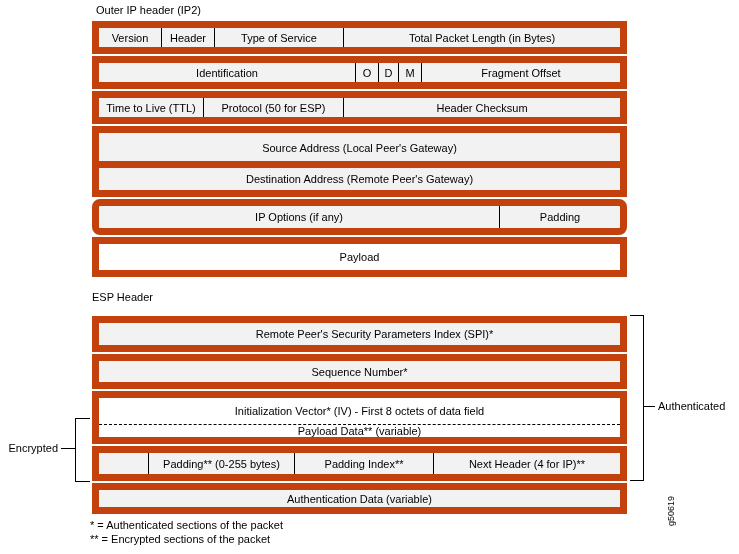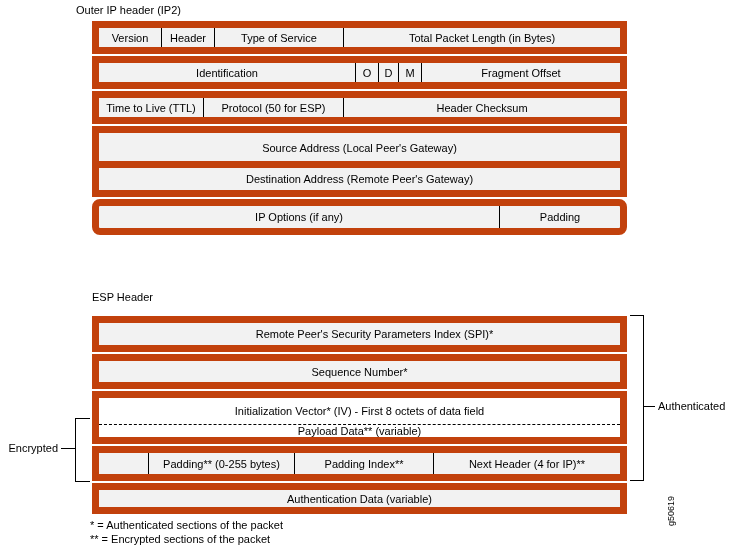--- a/index.html
+++ b/index.html
@@ -77,21 +77,21 @@
     transform: rotate(-90deg);
     white-space: nowrap;
   }
   .notes { position: absolute; left: 90px; top: 518px; line-height: 14px; }
 </style>
 </head>
 <body>
 
 <div id="canvas">
 
-  <div class="fig-label" style="left:76px; top:4px;">Outer IP header (IP2)</div>
+  <div class="fig-label" style="left:96px; top:4px;">Outer IP header (IP2)</div>
 
   <div class="row" style="top:21px; height:33px;">
     <div class="cell" style="width:63px;">Version</div>
     <div class="cell" style="width:53px;">Header</div>
     <div class="cell" style="width:129px;">Type of Service</div>
     <div class="cell grow">Total Packet Length (in Bytes)</div>
   </div>
 
   <div class="row" style="top:56px; height:33px;">
     <div class="cell" style="width:257px;">Identification</div>
@@ -113,20 +113,23 @@
 
   <div class="row" style="top:161px; height:36px;">
     <div class="cell grow">Destination Address (Remote Peer's Gateway)</div>
   </div>
 
   <div class="row" style="top:199px; height:36px;border-radius:8px;">
     <div class="cell" style="width:401px;">IP Options (if any)</div>
     <div class="cell grow">Padding</div>
   </div>
 
+  <div class="row white" style="top:237px; height:40px;">
+    <div class="cell grow">Payload</div>
+  </div>
 
   <div class="fig-label" style="left:92px; top:291px;">ESP Header</div>
 
   <div class="row" style="top:316px; height:36px;padding-left:30px;">
     <div class="cell grow">Remote Peer's Security Parameters Index (SPI)*</div>
   </div>
 
   <div class="row" style="top:354px; height:35px;">
     <div class="cell grow">Sequence Number*</div>
   </div>

